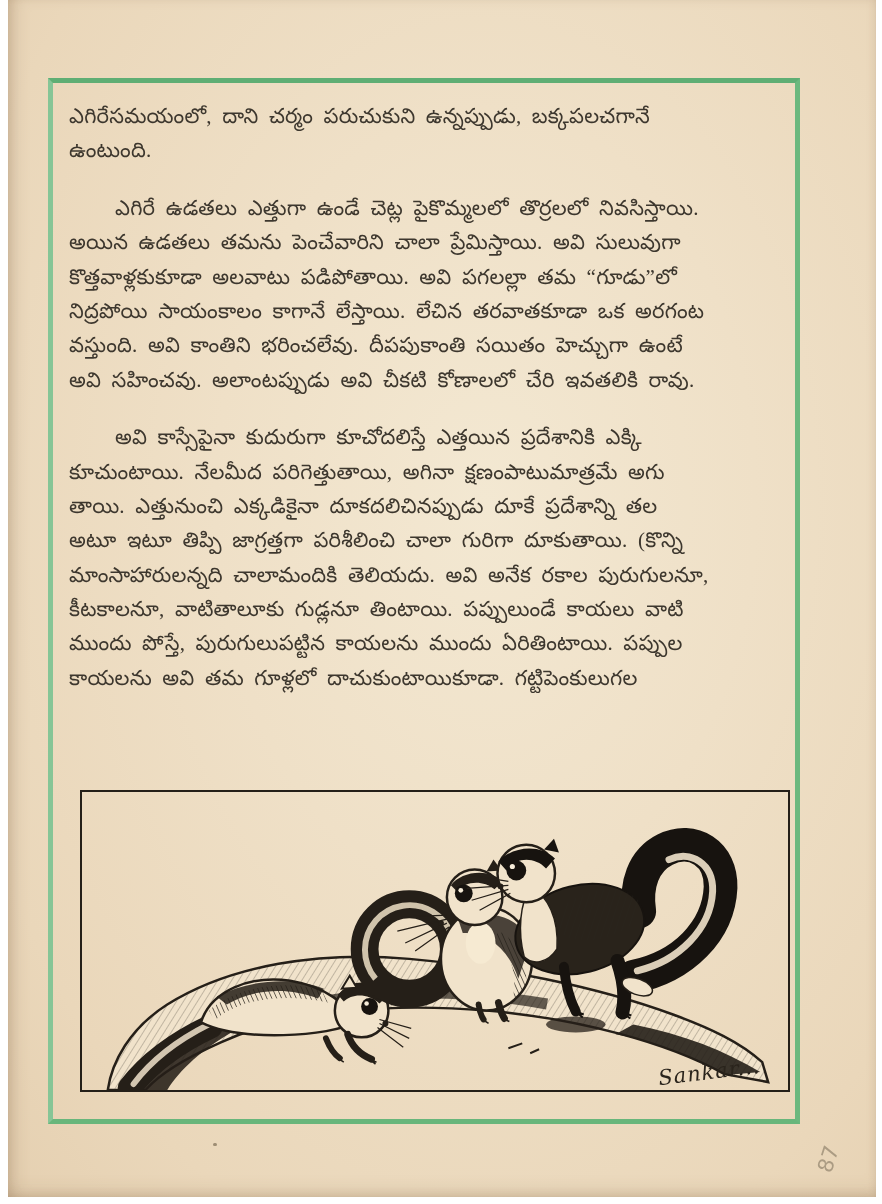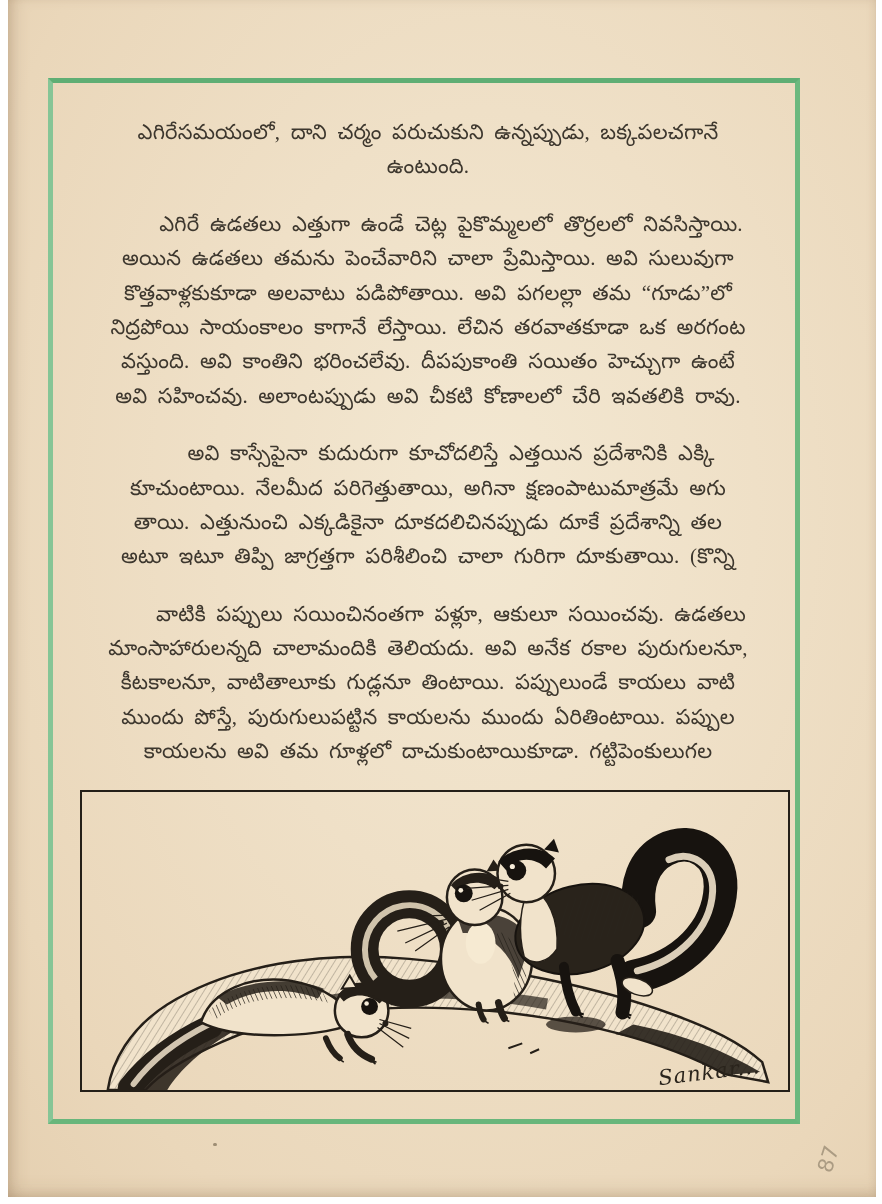--- a/index.html
+++ b/index.html
@@ -15,22 +15,22 @@
                inset 0 -12px 20px -12px rgba(130,100,70,.35),
                inset -4px 0 10px -6px rgba(130,100,70,.25);
   }
   .frame{
     position:absolute;left:40px;top:78px;width:742px;height:1036px;
     border-style:solid;border-width:5px;
     border-top-color:#5fae74;border-right-color:#6cb87e;
     border-bottom-color:#68b67b;border-left-color:#86c596;
   }
   .textblock{
-    position:absolute;left:16px;top:32px;width:718px;
-    color:#3d372e;font-size:21px;letter-spacing:.2px;word-spacing:5px;text-align:center;
+    position:absolute;left:16px;top:16px;width:718px;
+    color:#3d372e;font-size:21px;letter-spacing:.2px;word-spacing:5px;
   }
   .line{
     height:34.4px;line-height:34.4px;white-space:nowrap;overflow:hidden;
   }
   .line.indent{padding-left:46px;margin-top:23px;}
   .illustration{
     position:absolute;left:27px;top:707px;width:706px;height:298px;
     border:2.5px solid #241f18;background:transparent;
   }
   .illustration svg{display:block;width:100%;height:100%;}
@@ -60,21 +60,20 @@
         <div class="line indent">ఎగిరే ఉడతలు ఎత్తుగా ఉండే చెట్ల పైకొమ్మలలో తొర్రలలో నివసిస్తాయి.</div>
         <div class="line">అయిన ఉడతలు తమను పెంచేవారిని చాలా ప్రేమిస్తాయి. అవి సులువుగా</div>
         <div class="line">కొత్తవాళ్లకుకూడా అలవాటు పడిపోతాయి. అవి పగలల్లా తమ “గూడు”లో</div>
         <div class="line">నిద్రపోయి సాయంకాలం కాగానే లేస్తాయి. లేచిన తరవాతకూడా ఒక అరగంట</div>
         <div class="line">వస్తుంది. అవి కాంతిని భరించలేవు. దీపపుకాంతి సయితం హెచ్చుగా ఉంటే</div>
         <div class="line para-end">అవి సహించవు. అలాంటప్పుడు అవి చీకటి కోణాలలో చేరి ఇవతలికి రావు.</div>
         <div class="line indent">అవి కాస్సేపైనా కుదురుగా కూచోదలిస్తే ఎత్తయిన ప్రదేశానికి ఎక్కి</div>
         <div class="line">కూచుంటాయి. నేలమీద పరిగెత్తుతాయి, అగినా క్షణంపాటుమాత్రమే అగు</div>
         <div class="line">తాయి. ఎత్తునుంచి ఎక్కడికైనా దూకదలిచినప్పుడు దూకే ప్రదేశాన్ని తల</div>
         <div class="line">అటూ ఇటూ తిప్పి జాగ్రత్తగా పరిశీలించి చాలా గురిగా దూకుతాయి. (కొన్ని</div>
-        <div class="line indent">వాటికి పప్పులు సయించినంతగా పళ్లూ, ఆకులూ సయించవు. ఉడతలు</div>
         <div class="line">మాంసాహారులన్నది చాలామందికి తెలియదు. అవి అనేక రకాల పురుగులనూ,</div>
         <div class="line">కీటకాలనూ, వాటితాలూకు గుడ్లనూ తింటాయి. పప్పులుండే కాయలు వాటి</div>
         <div class="line">ముందు పోస్తే, పురుగులుపట్టిన కాయలను ముందు ఏరితింటాయి. పప్పుల</div>
         <div class="line para-end">కాయలను అవి తమ గూళ్లలో దాచుకుంటాయికూడా. గట్టిపెంకులుగల</div>
       </div>
 
     <div class="illustration">
       <svg viewBox="0 0 712 300" preserveAspectRatio="none">
         <defs>
           <pattern id="hatchA" width="6" height="6" patternUnits="userSpaceOnUse" patternTransform="rotate(32)">

